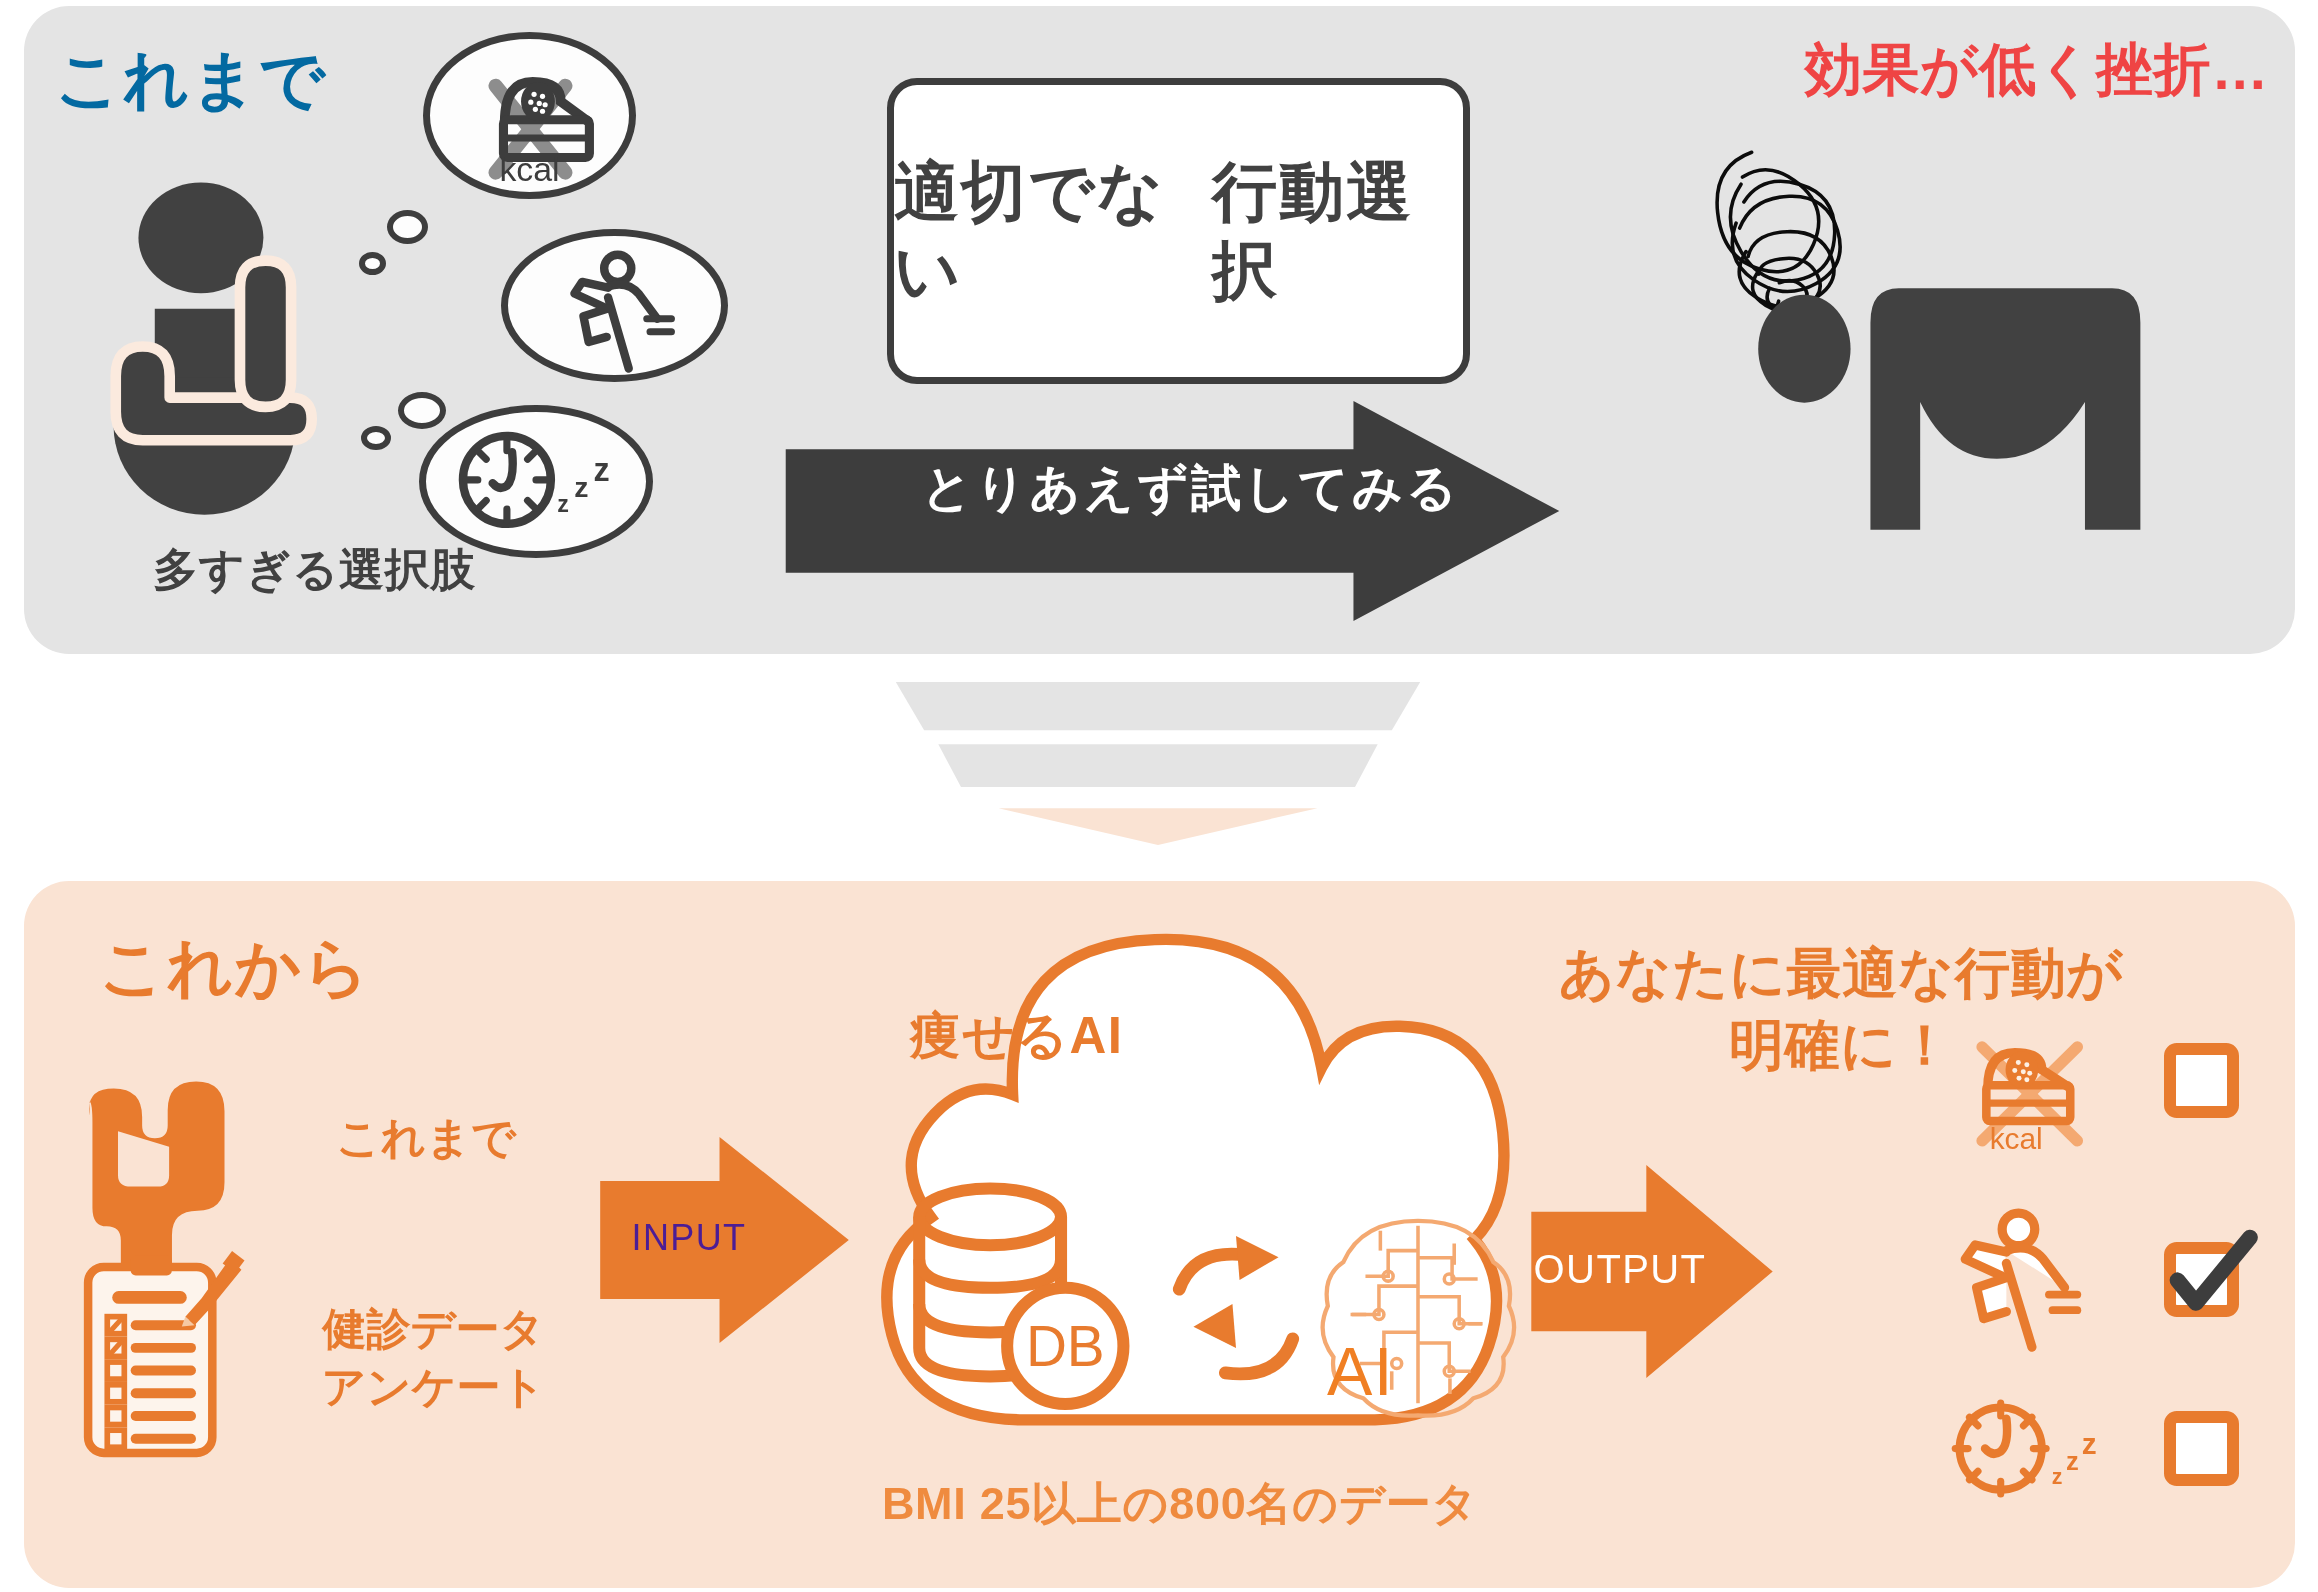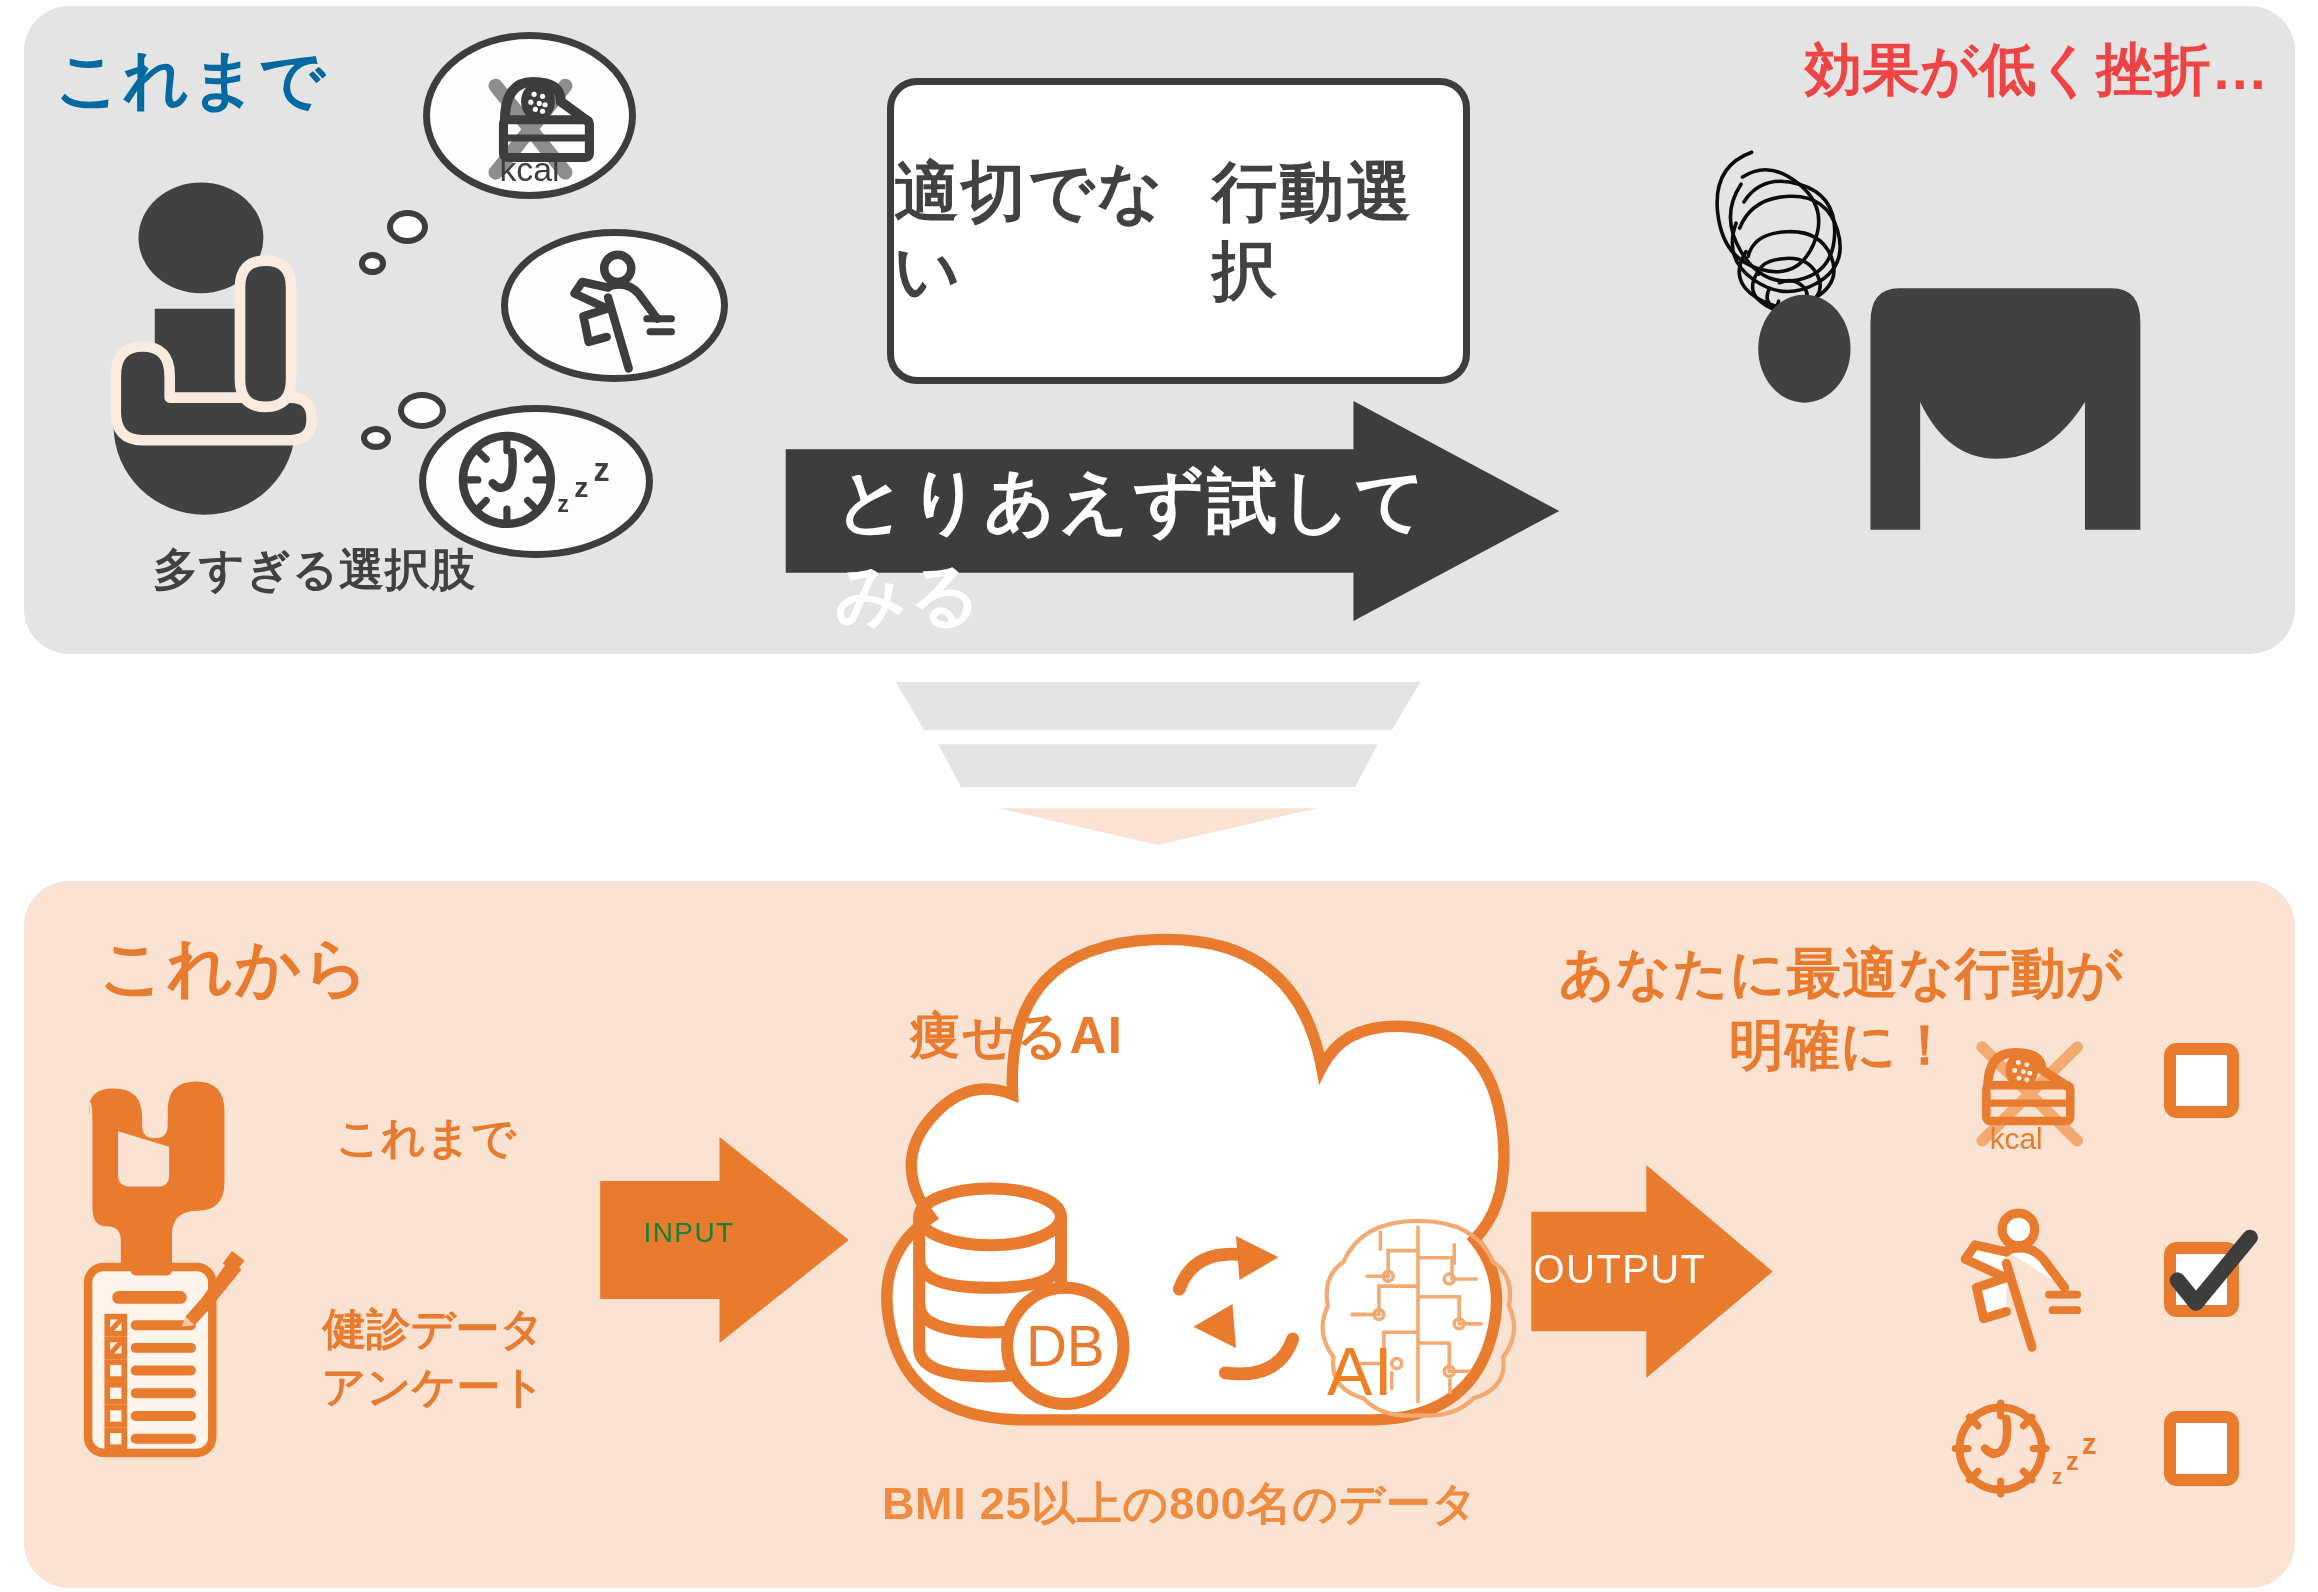--- a/index.html
+++ b/index.html
@@ -53,22 +53,22 @@
     background:#fff;border:7.8px solid #3d3d3d;border-radius:30px;box-sizing:border-box;
     display:flex;flex-direction:row;align-items:center;justify-content:center;
   }
   #bad-choice-card .ln{
     font-size:65px;font-weight:700;color:#414141;line-height:1.22;letter-spacing:2.1px;
   }
 
   
   #try-arrow{position:absolute;left:785px;top:401px;width:775px;height:220px;}
   #try-arrow-label{
-    position:absolute;left:835px;top:455px;width:625px;text-align:left;
-    font-size:70px;font-weight:700;color:#fff;letter-spacing:2.8px;pointer-events:none;
+    position:absolute;left:835px;top:455px;width:625px;text-align:right;
+    font-size:50px;font-weight:700;color:#fff;letter-spacing:2.8px;pointer-events:none;
   }
 
   
   #exhausted-person{position:absolute;left:1744px;top:281px;width:412px;height:249px;}
   #scribble{position:absolute;left:1702px;top:131px;width:188px;height:195px;}
 
   
   #funnel{position:absolute;left:895px;top:682px;width:526px;height:163px;}
 
   
@@ -87,21 +87,21 @@
   }
   #clipboard-icon{position:absolute;left:68px;top:1240px;width:185px;height:220px;}
   #health-label{
     position:absolute;left:277px;top:1300px;width:313px;text-align:center;
     font-size:44px;font-weight:700;color:#e87b2e;line-height:1.32;
   }
 
   #input-arrow{position:absolute;left:600px;top:1137px;width:249px;height:206px;}
   #input-arrow-label{
     position:absolute;left:600px;top:1217px;width:178px;text-align:center;
-    font-size:28px;color:#15803d;letter-spacing:1.4px;pointer-events:none;
+    font-size:36px;color:#4c1d95;letter-spacing:1.4px;pointer-events:none;
   }
 
   #ai-cloud{position:absolute;left:835px;top:924px;width:682px;height:547px;}
   #cloud-title{
     position:absolute;left:910px;top:1002px;
     font-size:51px;font-weight:700;color:#e87b2e;letter-spacing:1.4px;
   }
   #db-stack{position:absolute;left:906px;top:1180px;width:242px;height:234px;}
   #sync-arrows{position:absolute;left:1165px;top:1236px;width:142px;height:156px;}
   #brain-chip{position:absolute;left:1315px;top:1208px;width:206px;height:213px;}

